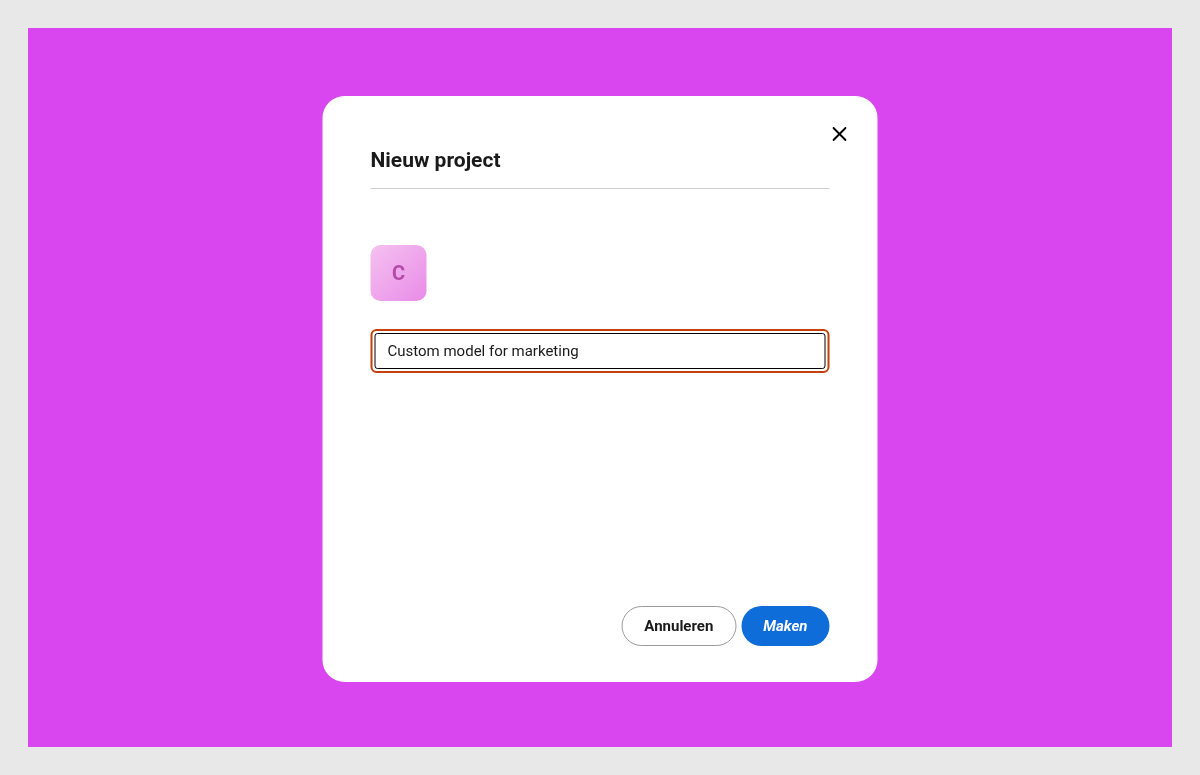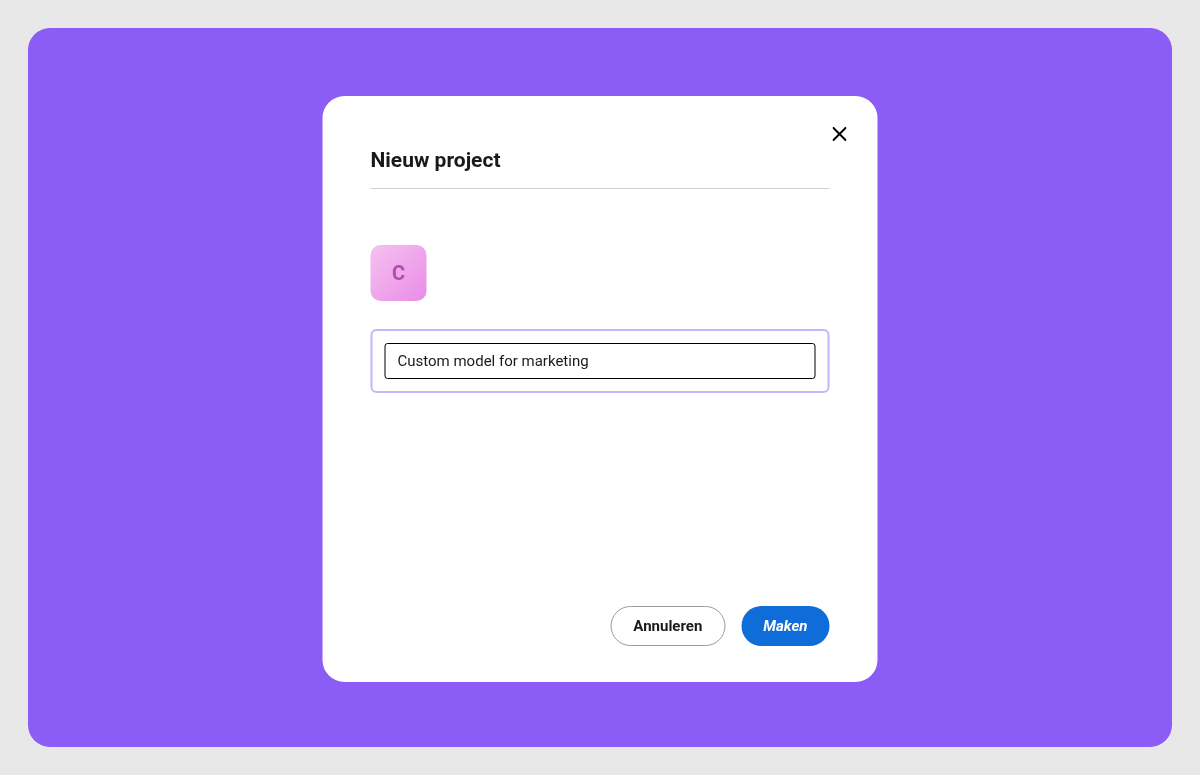--- a/index.html
+++ b/index.html
@@ -9,25 +9,24 @@
     }
     body {
       font-family: -apple-system, BlinkMacSystemFont, "Segoe UI", Roboto, Helvetica, Arial, sans-serif;
       background: #e8e8e8;
       width: 1200px;
       height: 775px;
       padding: 28px;
       overflow: hidden;
     }
     .backdrop {
-      background: #8b5cf6;
+      background: #d946ef;
       width: 100%;
       height: 100%;
       position: relative;
-      border-radius: 22px;
     }
     .modal {
       position: absolute;
       top: 68px;
       left: 50%;
       transform: translateX(-50%);
       width: 555px;
       height: 586px;
       background: #ffffff;
       border-radius: 22px;
@@ -72,39 +71,39 @@
       display: flex;
       align-items: center;
       justify-content: center;
       font-size: 20px;
       font-weight: 700;
       color: #b44aa9;
       margin-bottom: 28px;
     }
     .input-wrapper {
       position: relative;
-      border: 2px solid #c4b5fd;
+      border: 2px solid #c2410c;
       border-radius: 6px;
-      padding: 12px;
+      padding: 2px;
     }
     .project-name-input {
       width: 100%;
       padding: 8px 12px;
       font-size: 15px;
       border: 1px solid #000;
       border-radius: 3px;
       outline: none;
       color: #1a1a1a;
       font-family: inherit;
     }
     .modal-footer {
       margin-top: auto;
       display: flex;
       justify-content: flex-end;
-      gap: 16px;
+      gap: 5px;
     }
     .btn {
       padding: 10px 22px;
       font-size: 15px;
       font-weight: 700;
       border-radius: 22px;
       cursor: pointer;
       font-family: inherit;
       border: none;
     }

